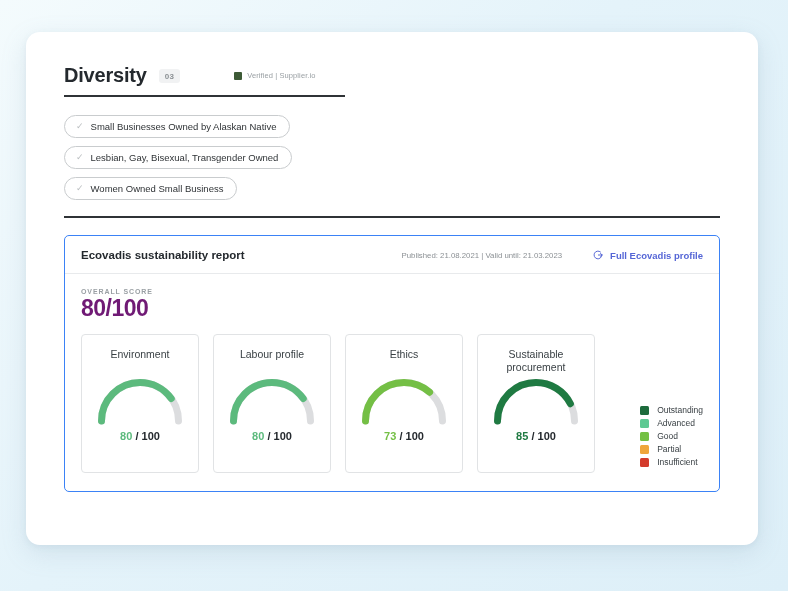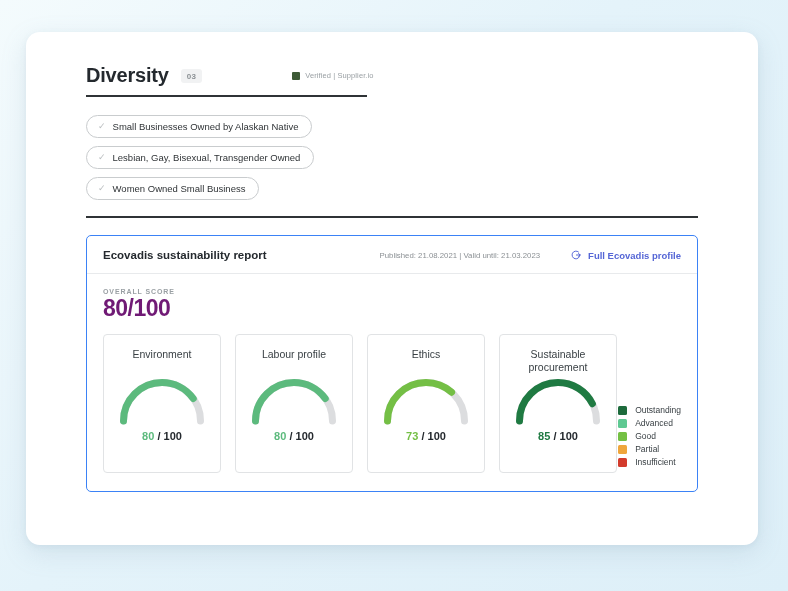--- a/index.html
+++ b/index.html
@@ -14,21 +14,21 @@
     width: 788px; height: 591px;
     background: linear-gradient(135deg, #f4fbfd 0%, #e4f3fa 45%, #ddeff8 100%);
   }
   .main-card {
     position: absolute;
     left: 26px; top: 32px;
     width: 732px; height: 513px;
     background: #ffffff;
     border-radius: 14px;
     box-shadow: 0 8px 26px rgba(120,150,170,0.18), 0 2px 6px rgba(120,150,170,0.10);
-    padding: 0 60px;
+    padding: 0 38px;
   }
 
   
   .sec-head {
     display: flex; align-items: center;
     padding-top: 32px;
   }
   .sec-title {
     font-size: 20px; font-weight: bold; color: #24292e;
     letter-spacing: -0.2px;
@@ -36,21 +36,21 @@
   .count-badge {
     margin-left: 12px;
     background: #f1f2f3; color: #8b9094;
     font-size: 8px; font-weight: bold;
     border-radius: 3px;
     padding: 3px 6px 2px 6px;
     letter-spacing: 0.3px;
     text-align: right;
   }
   .verified-tag {
-    margin-left: 90px;
+    margin-left: 54px;
     display: flex; align-items: center; gap: 5px;
     font-size: 7.5px; color: #9aa0a4; letter-spacing: 0.1px;
   }
   .sq-icon { width: 8px; height: 8px; background: #3d5a36; border-radius: 1px; display:block; }
   .v-icon { display:block; }
   .rule {
     height: 2px; background: #2f3336;
     margin-top: 8px;
   }
   .rule-diversity { width: 281px; }

